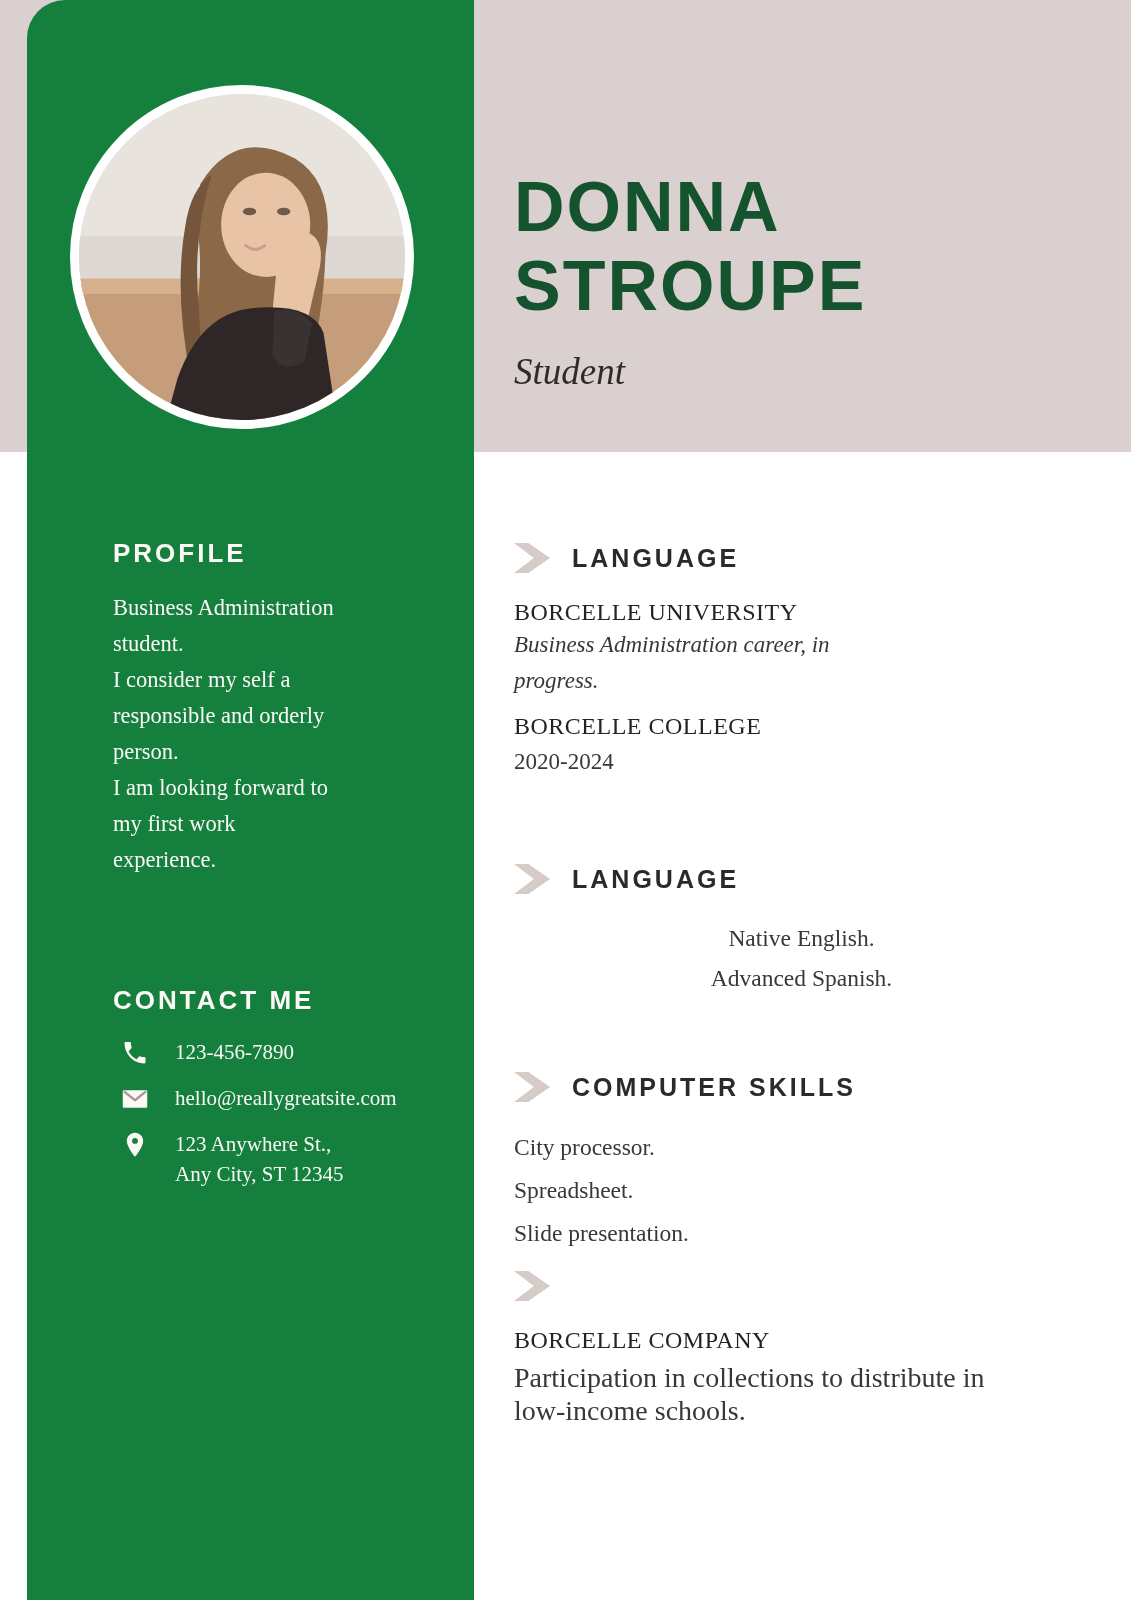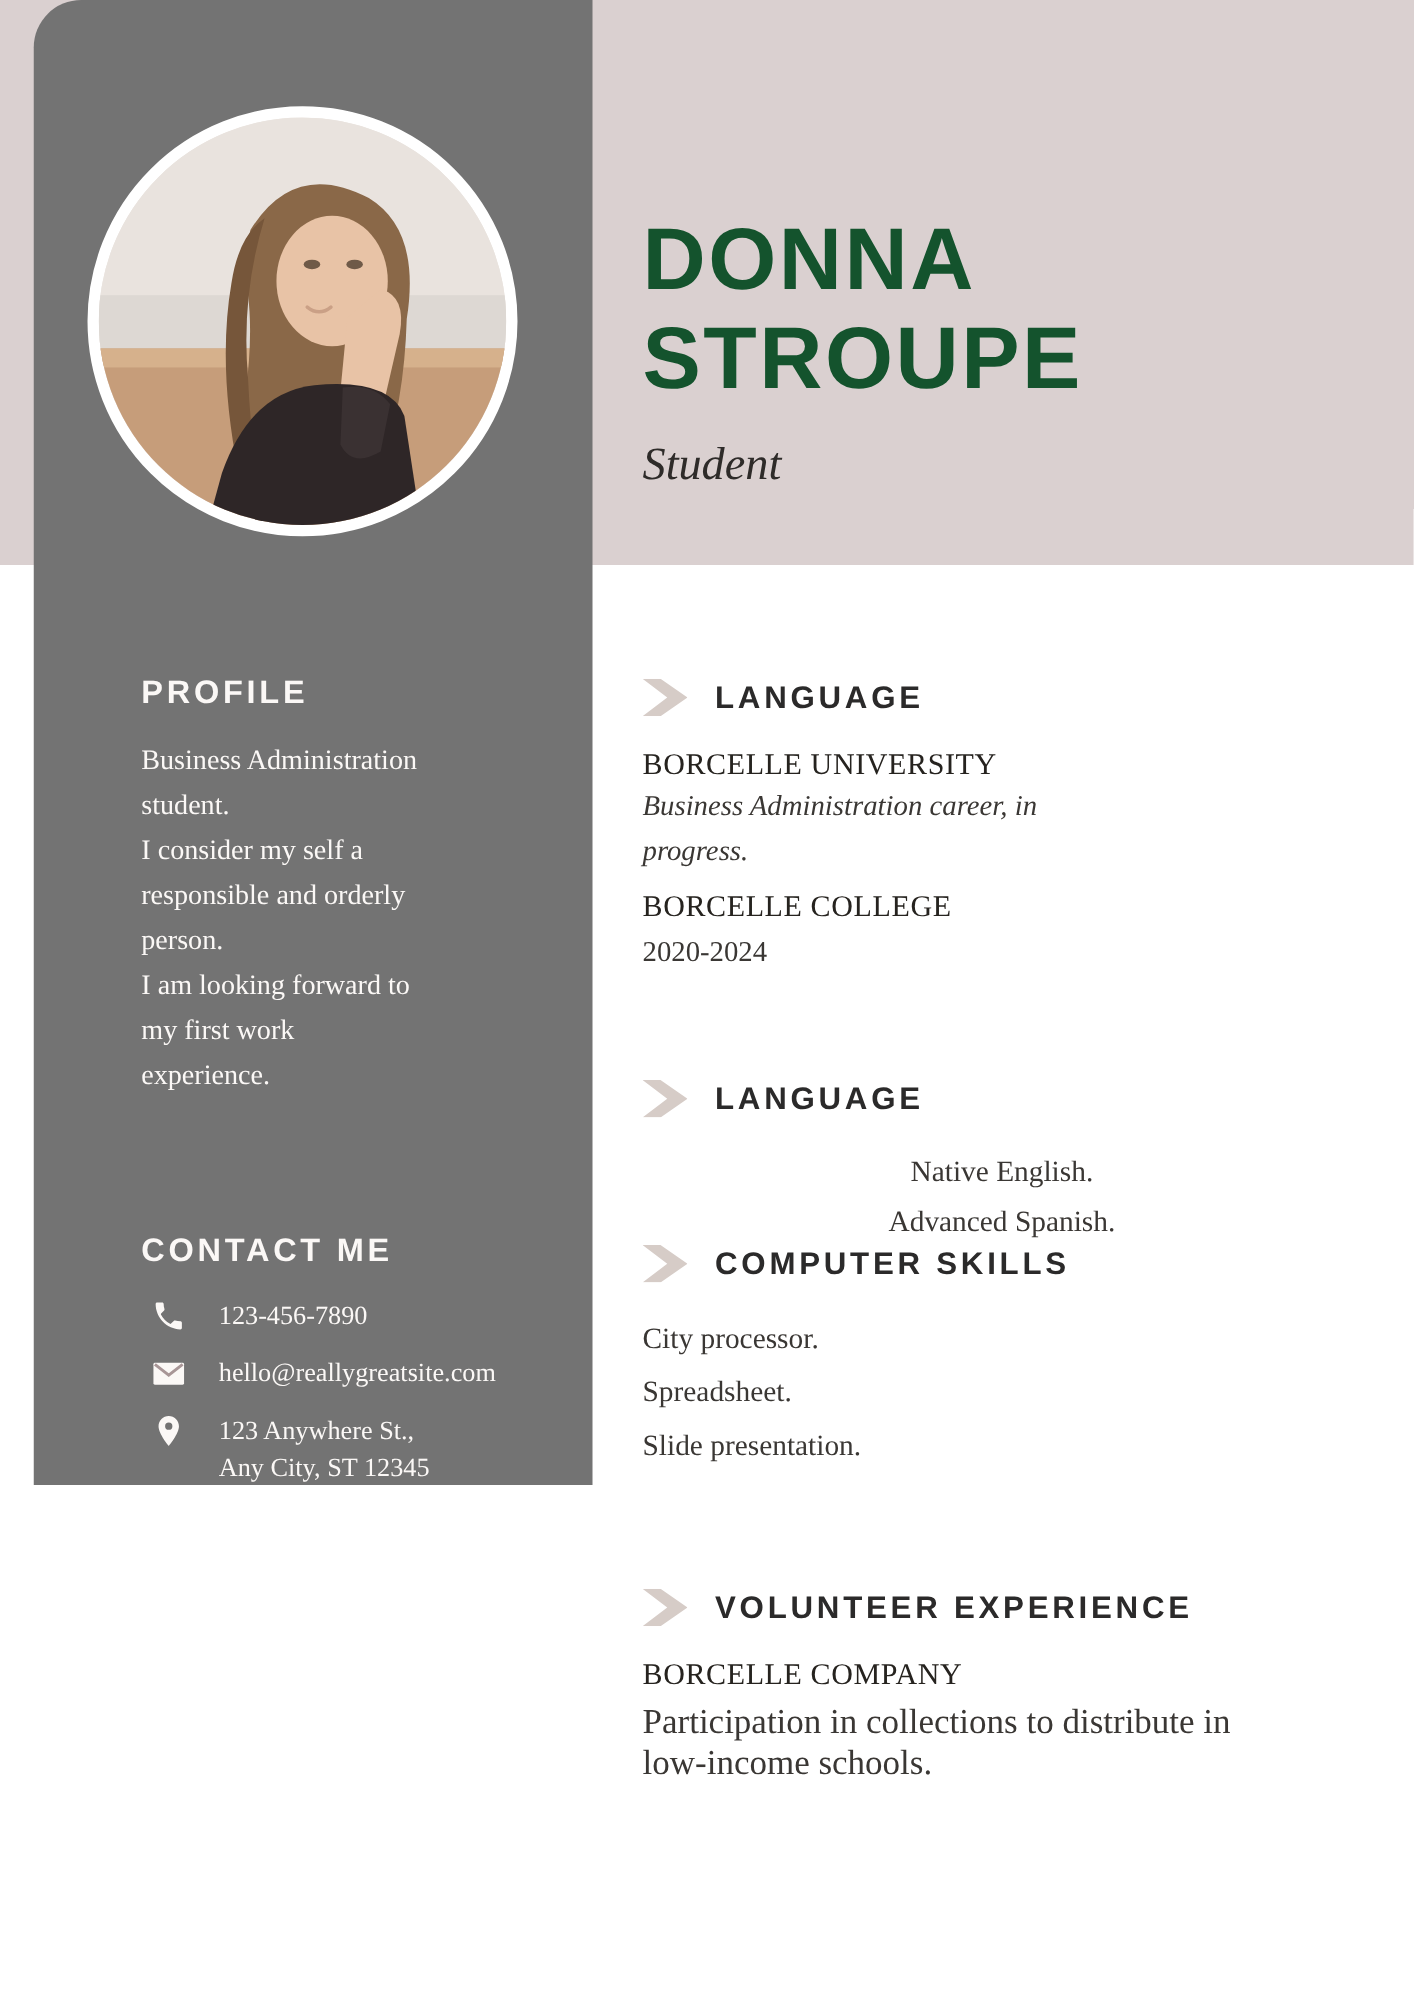--- a/index.html
+++ b/index.html
@@ -15,22 +15,22 @@
   
   .header-band {
     position: absolute; left: 0; top: 0;
     width: 1131px; height: 452px;
     background: #dad0d0;
   }
 
   
   .sidebar {
     position: absolute; left: 27px; top: 0;
-    width: 447px; height: 1188px;
-    background: #737373;
+    width: 447px; height: 1600px;
+    background: #15803d;
     border-top-left-radius: 38px;
   }
   .photo {
     position: absolute; top: 85px; left: 43px;
     width: 344px; height: 344px;
     border-radius: 50%;
     border: 9px solid #ffffff;
     overflow: hidden;
     background: #eae4df;
   }
@@ -61,21 +61,21 @@
   .subtitle {
     margin-top: 24px;
     font-size: 37px; font-style: italic; color: #2e2b29;
     font-family: "Liberation Serif", serif;
   }
 
   
   .main-section { position: absolute; left: 514px; width: 575px; }
   .sec-education { top: 543px; }
   .sec-language  { top: 864px; }
-  .sec-skills    { top: 996px; }
+  .sec-skills    { top: 1072px; }
   .sec-volunteer { top: 1271px; }
 
   .sec-heading-row { display: flex; align-items: center; margin-bottom: 24px; }
   .arrow-icon {
     width: 36px; height: 30px; flex: none;
     background: #d6ccc7;
     clip-path: polygon(0 0, 40% 0, 100% 50%, 40% 100%, 0 100%, 55% 50%);
     margin-right: 22px;
   }
   .sec-title {
@@ -214,21 +214,20 @@
     <span class="sec-title">COMPUTER SKILLS</span>
   </div>
   <div class="plain-line skill-line">City processor.</div>
   <div class="plain-line skill-line">Spreadsheet.</div>
   <div class="plain-line skill-line">Slide presentation.</div>
 </section>
 
 <section class="main-section sec-volunteer">
   <div class="sec-heading-row">
     <span class="arrow-icon"></span>
-    <span class="sec-title">VOLUNTEER EXPERIENCE</span>
   </div>
   <div>
     <div class="item-title vol-title">BORCELLE COMPANY</div>
     <div class="vol-desc-wrap">
       <div class="vol-desc-line">Participation in collections to distribute in</div>
       <div class="vol-desc-line">low-income schools.</div>
     </div>
   </div>
 </section>
 

